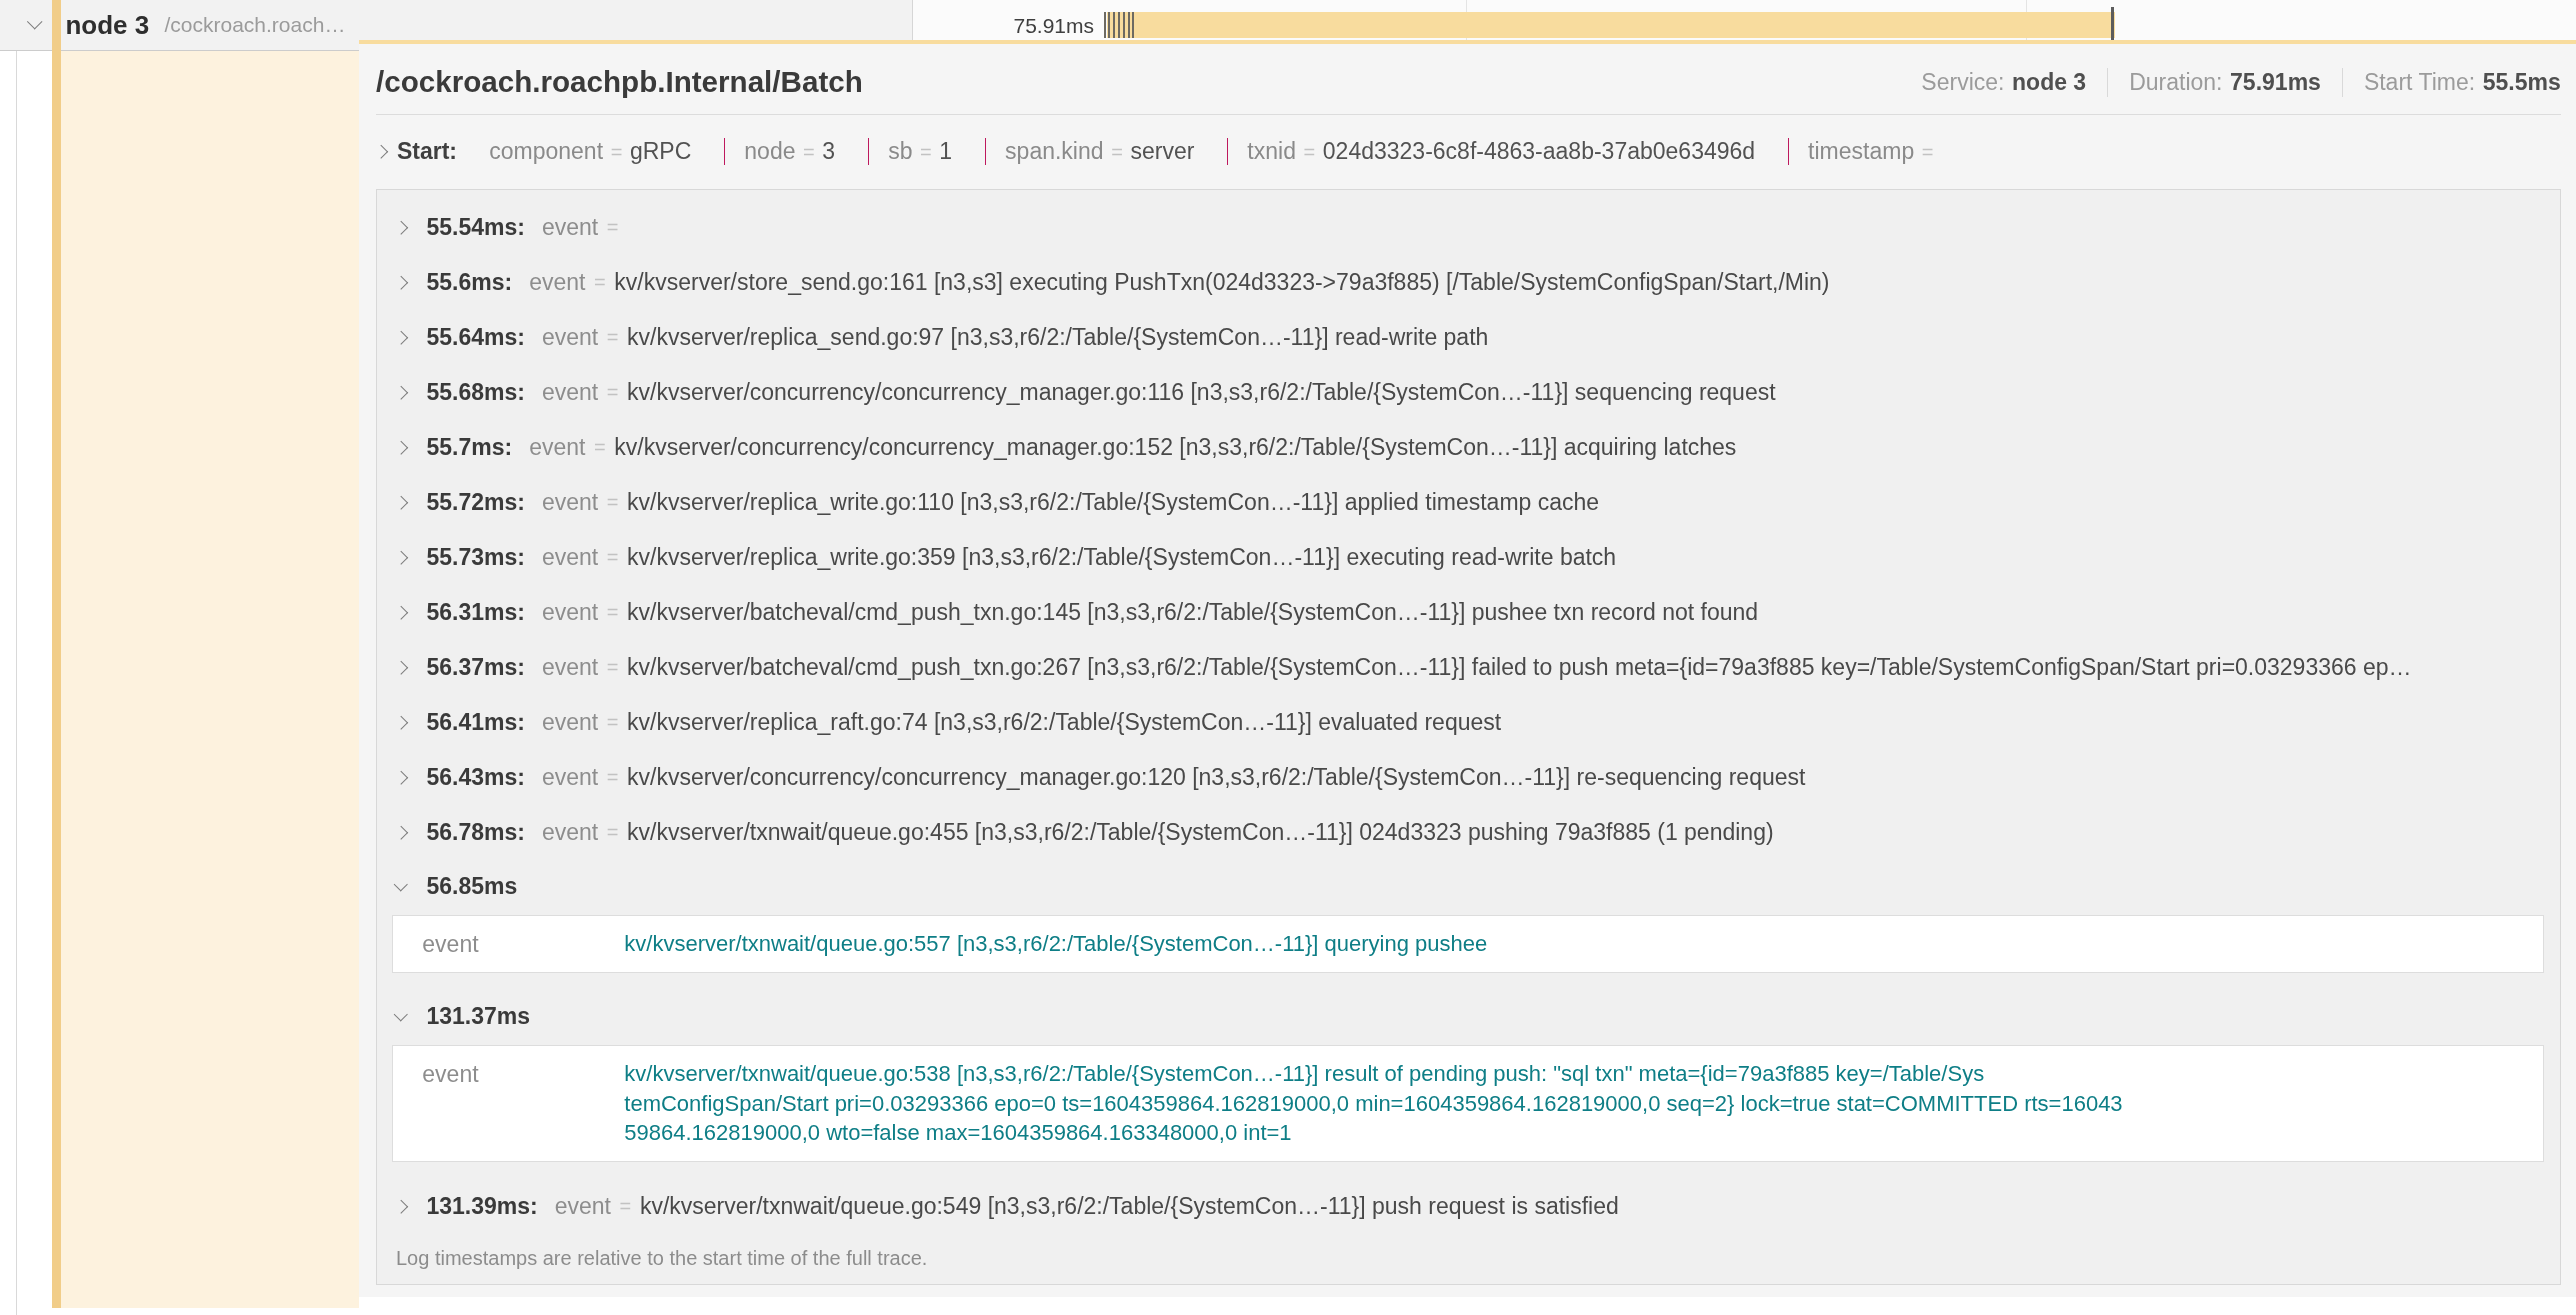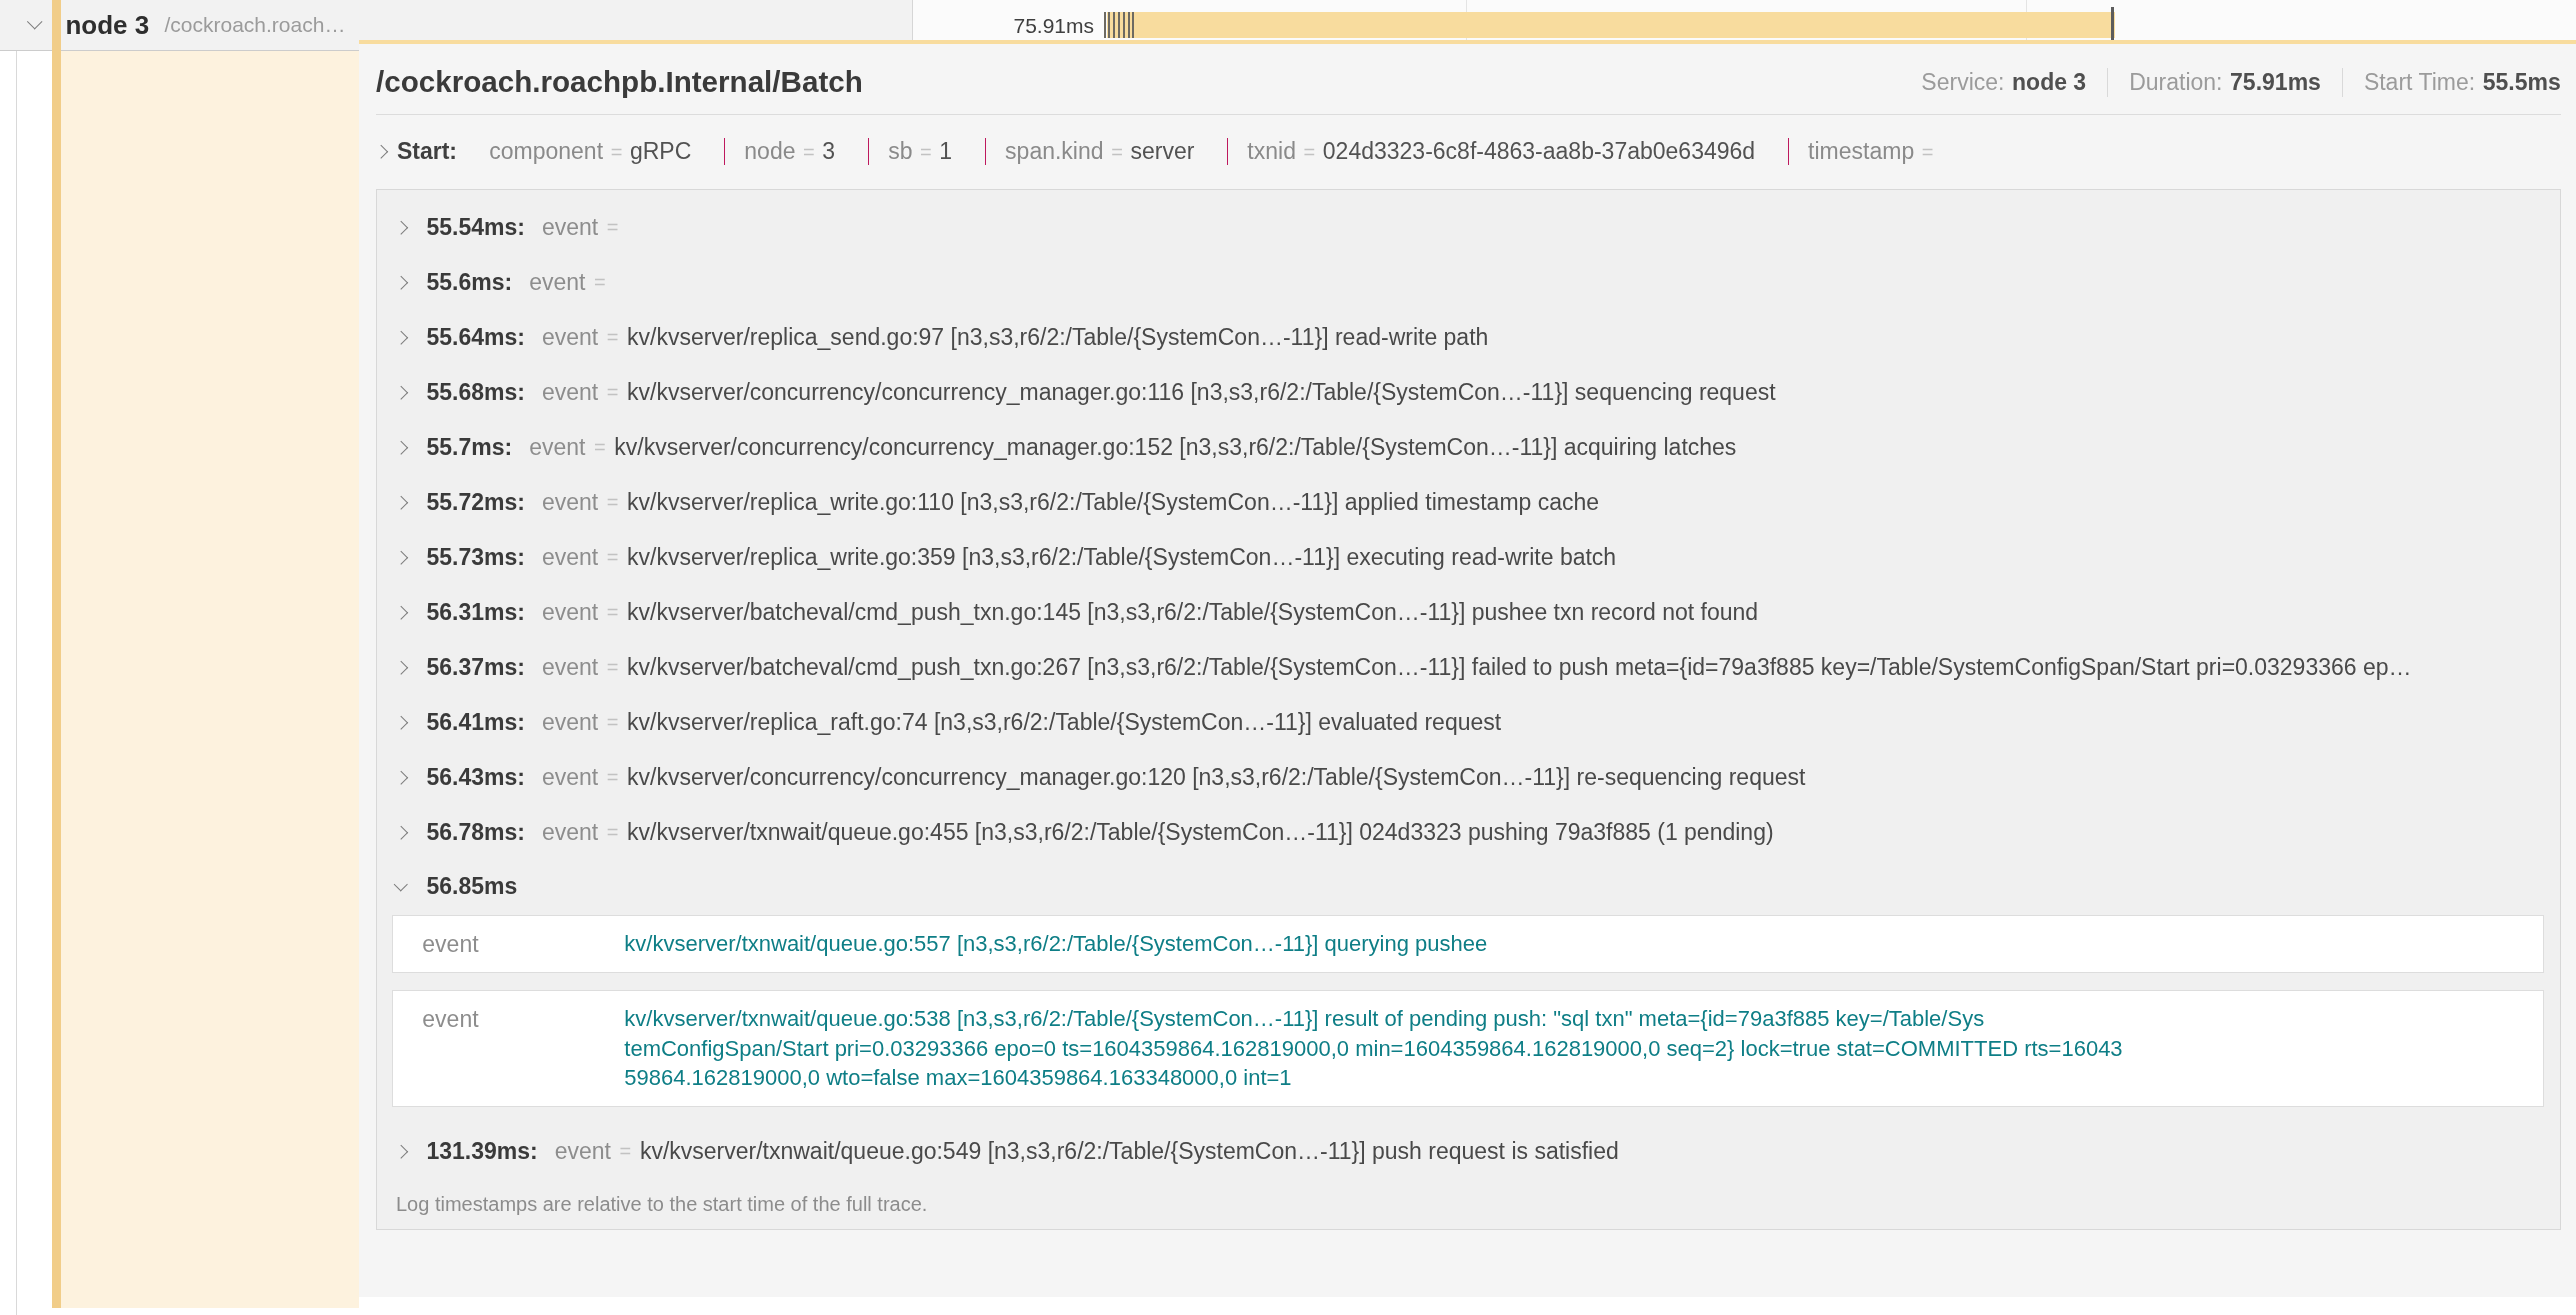--- a/index.html
+++ b/index.html
@@ -176,20 +176,21 @@
         <span class="chev r sm"></span>
         <span class="log-time">55.54ms:</span>
         <span class="log-key">event</span>
         <span class="log-eq">=</span>
       </div>
       <div class="log-row">
         <span class="chev r sm"></span>
         <span class="log-time">55.6ms:</span>
         <span class="log-key">event</span>
         <span class="log-eq">=</span>
+        <span class="log-msg">kv/kvserver/store_send.go:161 [n3,s3] executing PushTxn(024d3323-&gt;79a3f885) [/Table/SystemConfigSpan/Start,/Min)</span>
       </div>
       <div class="log-row">
         <span class="chev r sm"></span>
         <span class="log-time">55.64ms:</span>
         <span class="log-key">event</span>
         <span class="log-eq">=</span>
         <span class="log-msg">kv/kvserver/replica_send.go:97 [n3,s3,r6/2:/Table/{SystemCon…-11}] read-write path</span>
       </div>
       <div class="log-row">
         <span class="chev r sm"></span>
@@ -259,20 +260,24 @@
         <span class="chev d sm"></span>
         <span class="log-time">56.85ms</span>
       </div>
       <div class="exp-box">
         <span class="field-key">event</span>
         <div class="field-value">
           <div>kv/kvserver/txnwait/queue.go:557 [n3,s3,r6/2:/Table/{SystemCon…-11}] querying pushee</div>
         </div>
       </div>
 
+      <div class="exp-header">
+        <span class="chev d sm"></span>
+        <span class="log-time">131.37ms</span>
+      </div>
       <div class="exp-box">
         <span class="field-key">event</span>
         <div class="field-value">
           <div>kv/kvserver/txnwait/queue.go:538 [n3,s3,r6/2:/Table/{SystemCon…-11}] result of pending push: "sql txn" meta={id=79a3f885 key=/Table/Sys</div>
           <div>temConfigSpan/Start pri=0.03293366 epo=0 ts=1604359864.162819000,0 min=1604359864.162819000,0 seq=2} lock=true stat=COMMITTED rts=16043</div>
           <div>59864.162819000,0 wto=false max=1604359864.163348000,0 int=1</div>
         </div>
       </div>
 
       <div class="log-row">

